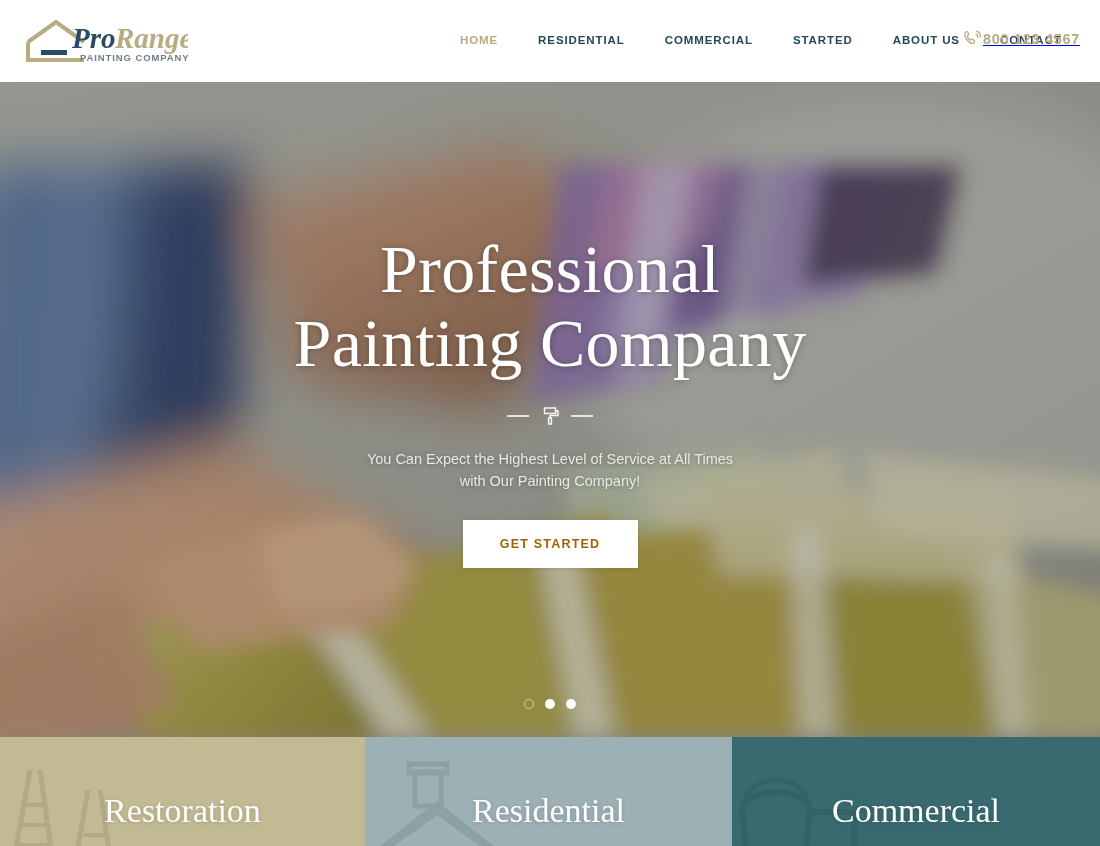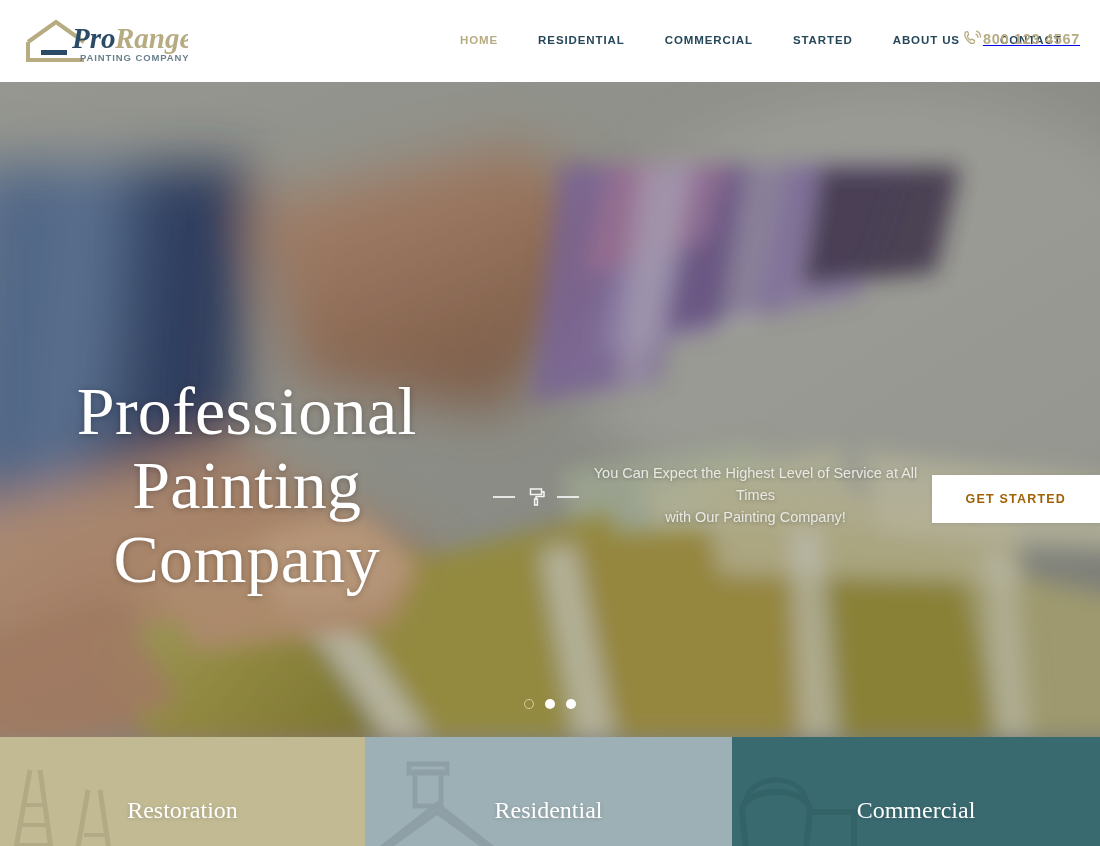--- a/index.html
+++ b/index.html
@@ -63,21 +63,21 @@
     overflow:hidden;
     background:#8d8d85;
   }
   .hero-photo { position:absolute; inset:0; }
   .hero-overlay {
     position:absolute; inset:0;
     background:rgba(70,72,66,0.30);
   }
   .hero-content {
     position:absolute; inset:0;
-    display:flex; flex-direction:row;
+    display:flex; flex-direction:column;
     align-items:center;
     padding-top:150px;
     z-index:10;
   }
   .hero-title {
     font-family:"Liberation Serif", serif;
     font-size:68px;
     line-height:74px;
     color:#ffffff;
     text-align:center;
@@ -133,21 +133,21 @@
     position:relative;
     overflow:hidden;
     display:flex; align-items:center; justify-content:center;
     cursor:pointer;
   }
   .card-1 { width:365px; background:#c2ba93; }
   .card-2 { width:367px; background:#9db0b5; }
   .card-3 { width:368px; background:#396a70; }
   .card-title {
     font-family:"Liberation Serif", serif;
-    font-size:24px;
+    font-size:34px;
     color:#ffffff;
     position:relative; z-index:3;
     margin-top:38px;
     text-shadow:0 1px 4px rgba(0,0,0,0.16);
   }
   .card-wm {
     position:absolute;
     left:-8px; bottom:-24px;
     opacity:0.13;
     z-index:1;

